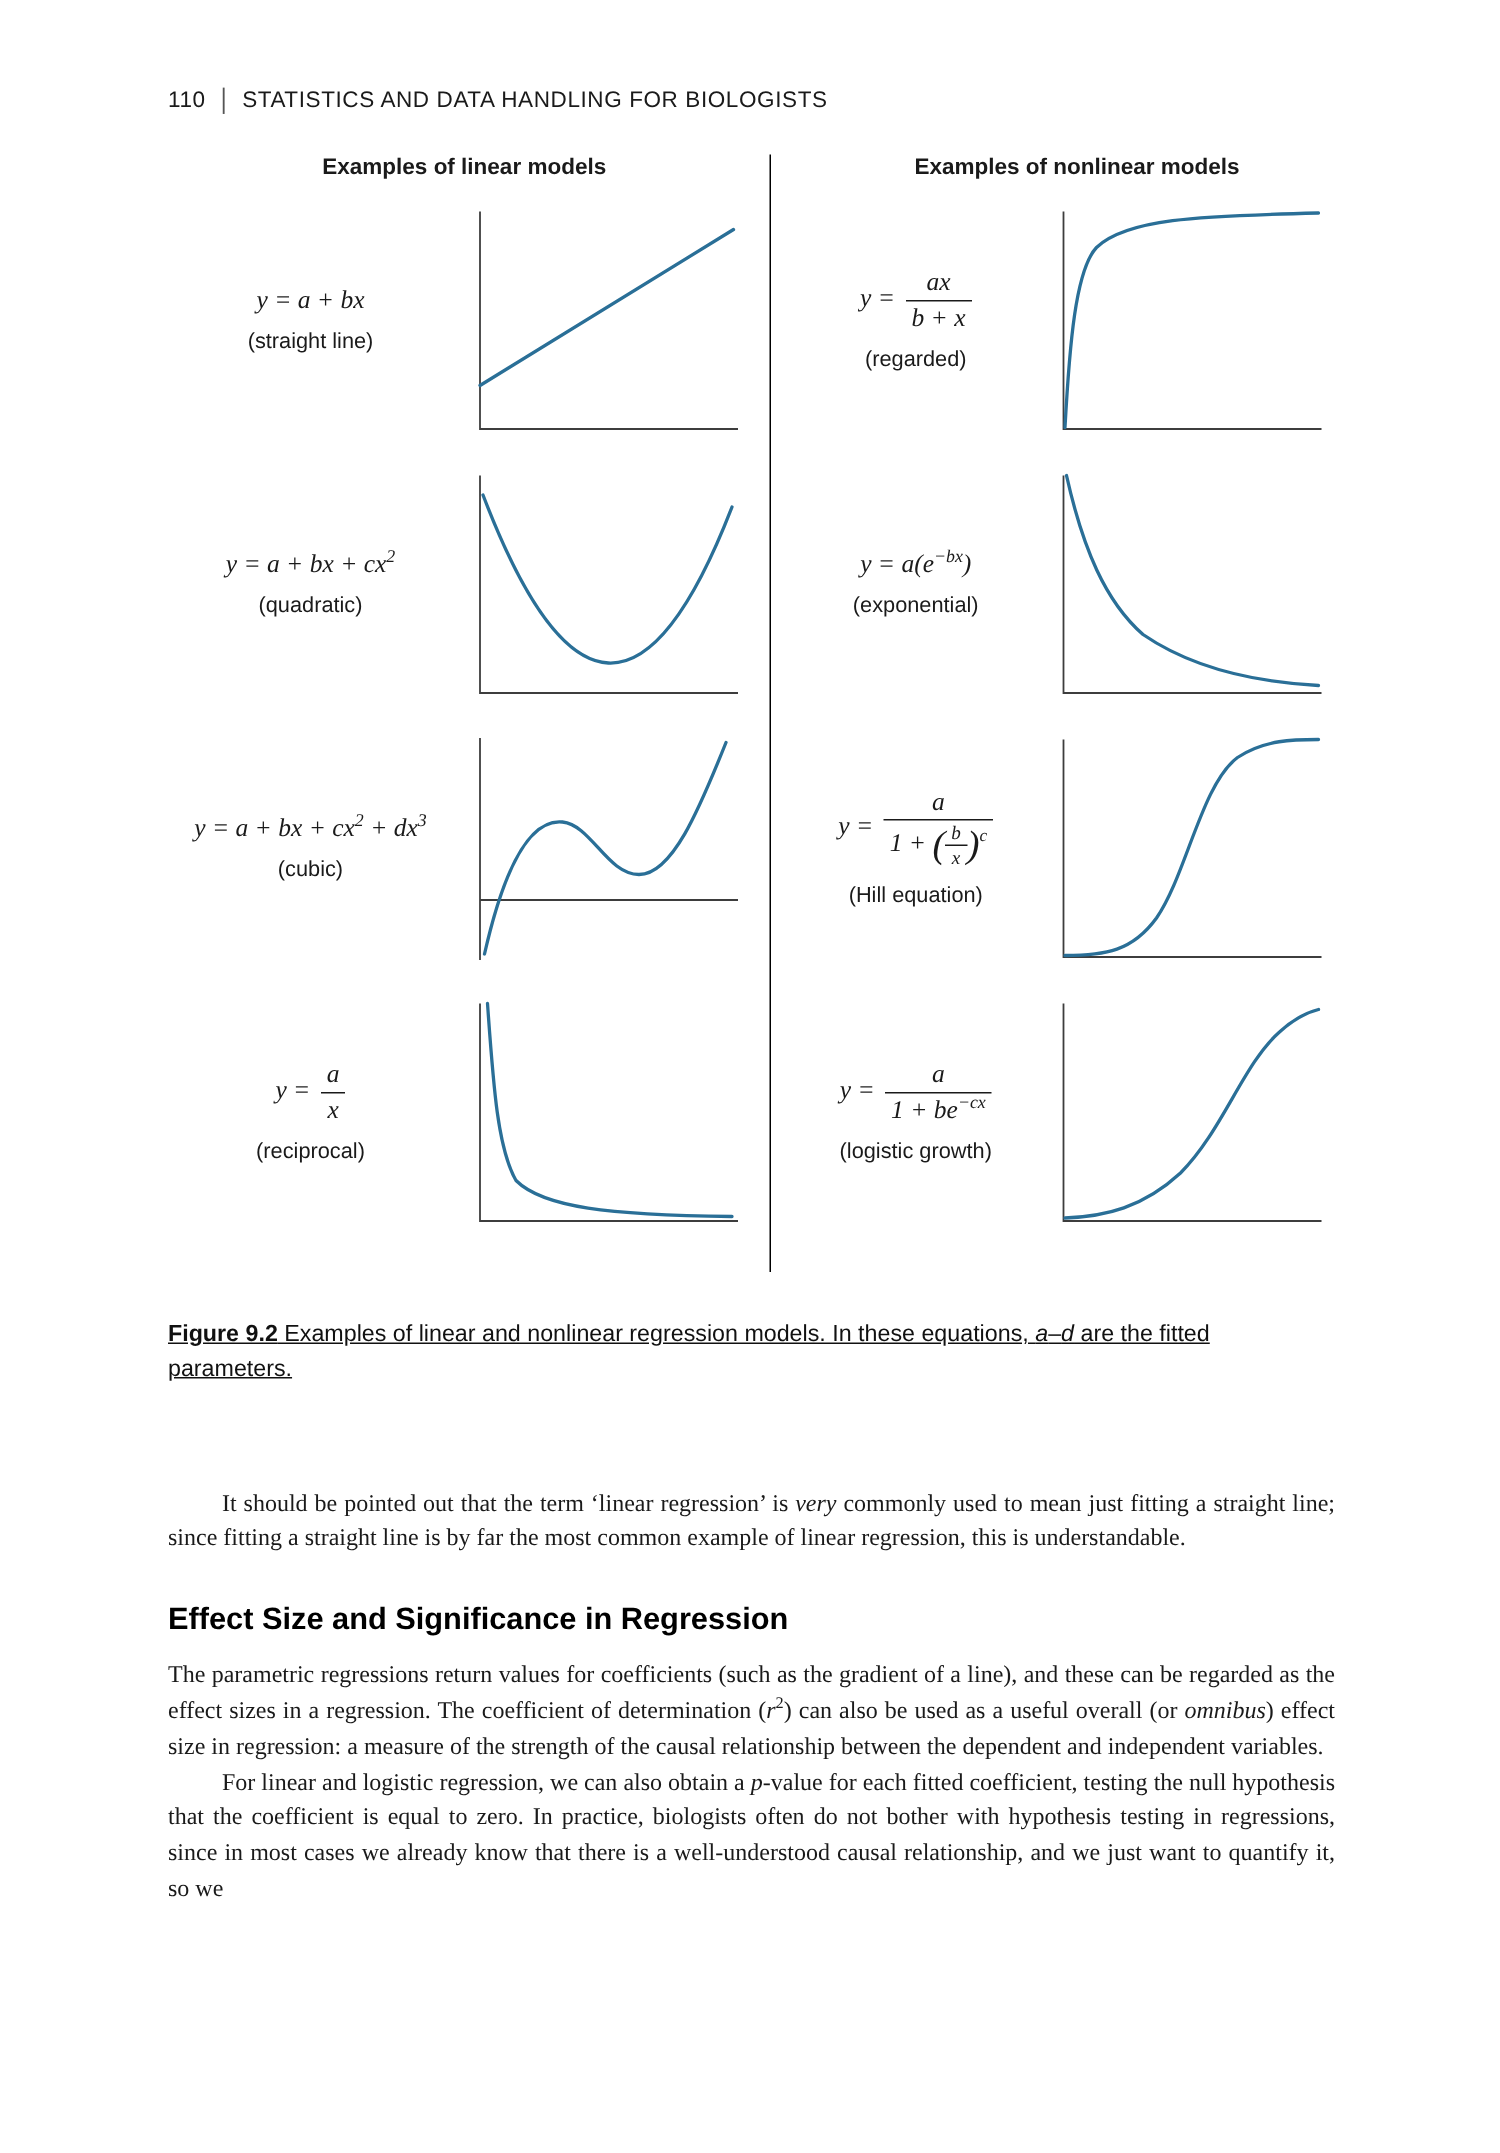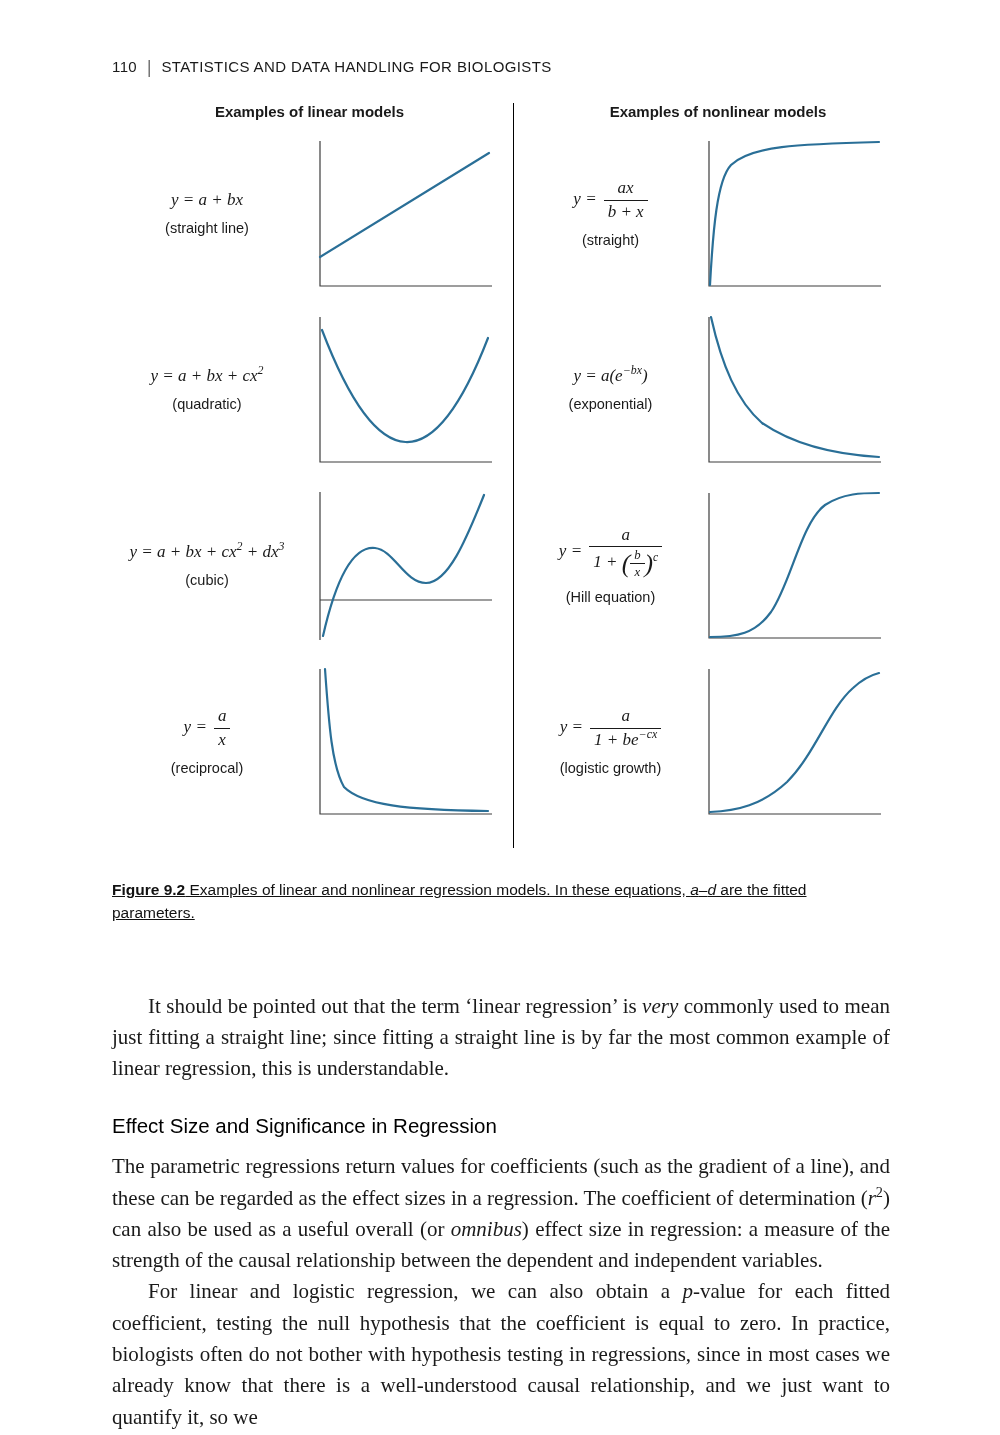--- a/index.html
+++ b/index.html
@@ -57,27 +57,27 @@
   .axis{stroke:var(--axis);stroke-width:1.2;fill:none;}
   .curve{stroke:var(--curve);stroke-width:2.2;fill:none;stroke-linecap:round;}
   
   .caption{
     margin:30px 0 0 112px;width:778px;
     font-family:"Liberation Sans",sans-serif;font-size:15.5px;line-height:1.5;
     color:#111;
     text-decoration:underline;
   }
   
-  .bodytext{margin:0 0 0 112px;width:778px;font-size:21px;line-height:1.49;text-align:justify;}
+  .bodytext{margin:0 0 0 112px;width:778px;font-size:16px;line-height:1.49;text-align:justify;}
   .para{margin:0;}
   .para.indent{text-indent:36px;}
   .para1{margin-top:66px;}
   .section-heading{
     margin:30px 0 13px 112px;width:778px;
-    font-family:"Liberation Sans",sans-serif;font-weight:normal;font-size:20.5px;
+    font-family:"Liberation Sans",sans-serif;font-weight:bold;font-size:20.5px;
     color:#000;
   }
   .bodytext sup{font-size:.68em;line-height:0;vertical-align:super;}
 </style>
 </head>
 <body>
 
 <div class="runhead">
   <span>110</span>
   <span class="sep">|</span>
@@ -138,21 +138,21 @@
   </div>
 
   <div class="fig-col right">
     <div class="col-title">Examples of nonlinear models</div>
 
     <div class="fig-row">
       <div class="eq-block">
         <div class="eq">
           <span class="eq-prefix">y =</span><span class="frac"><span class="num">ax</span><span class="den"><span>b + x</span></span></span>
         </div>
-        <div class="eq-label">(straight)</div>
+        <div class="eq-label">(regarded)</div>
       </div>
       <svg class="plot" width="175" height="150" viewBox="0 0 175 150">
         <path class="axis" d="M2,3 L2,148 L174,148"></path>
         <path class="curve" d="M3,147 C6,92 10,42 24,27 C44,8 90,6 172,4"></path>
       </svg>
     </div>
 
     <div class="fig-row">
       <div class="eq-block">
         <div class="eq"><span>y = a(e</span><sup>−bx</sup><span>)</span></div>

